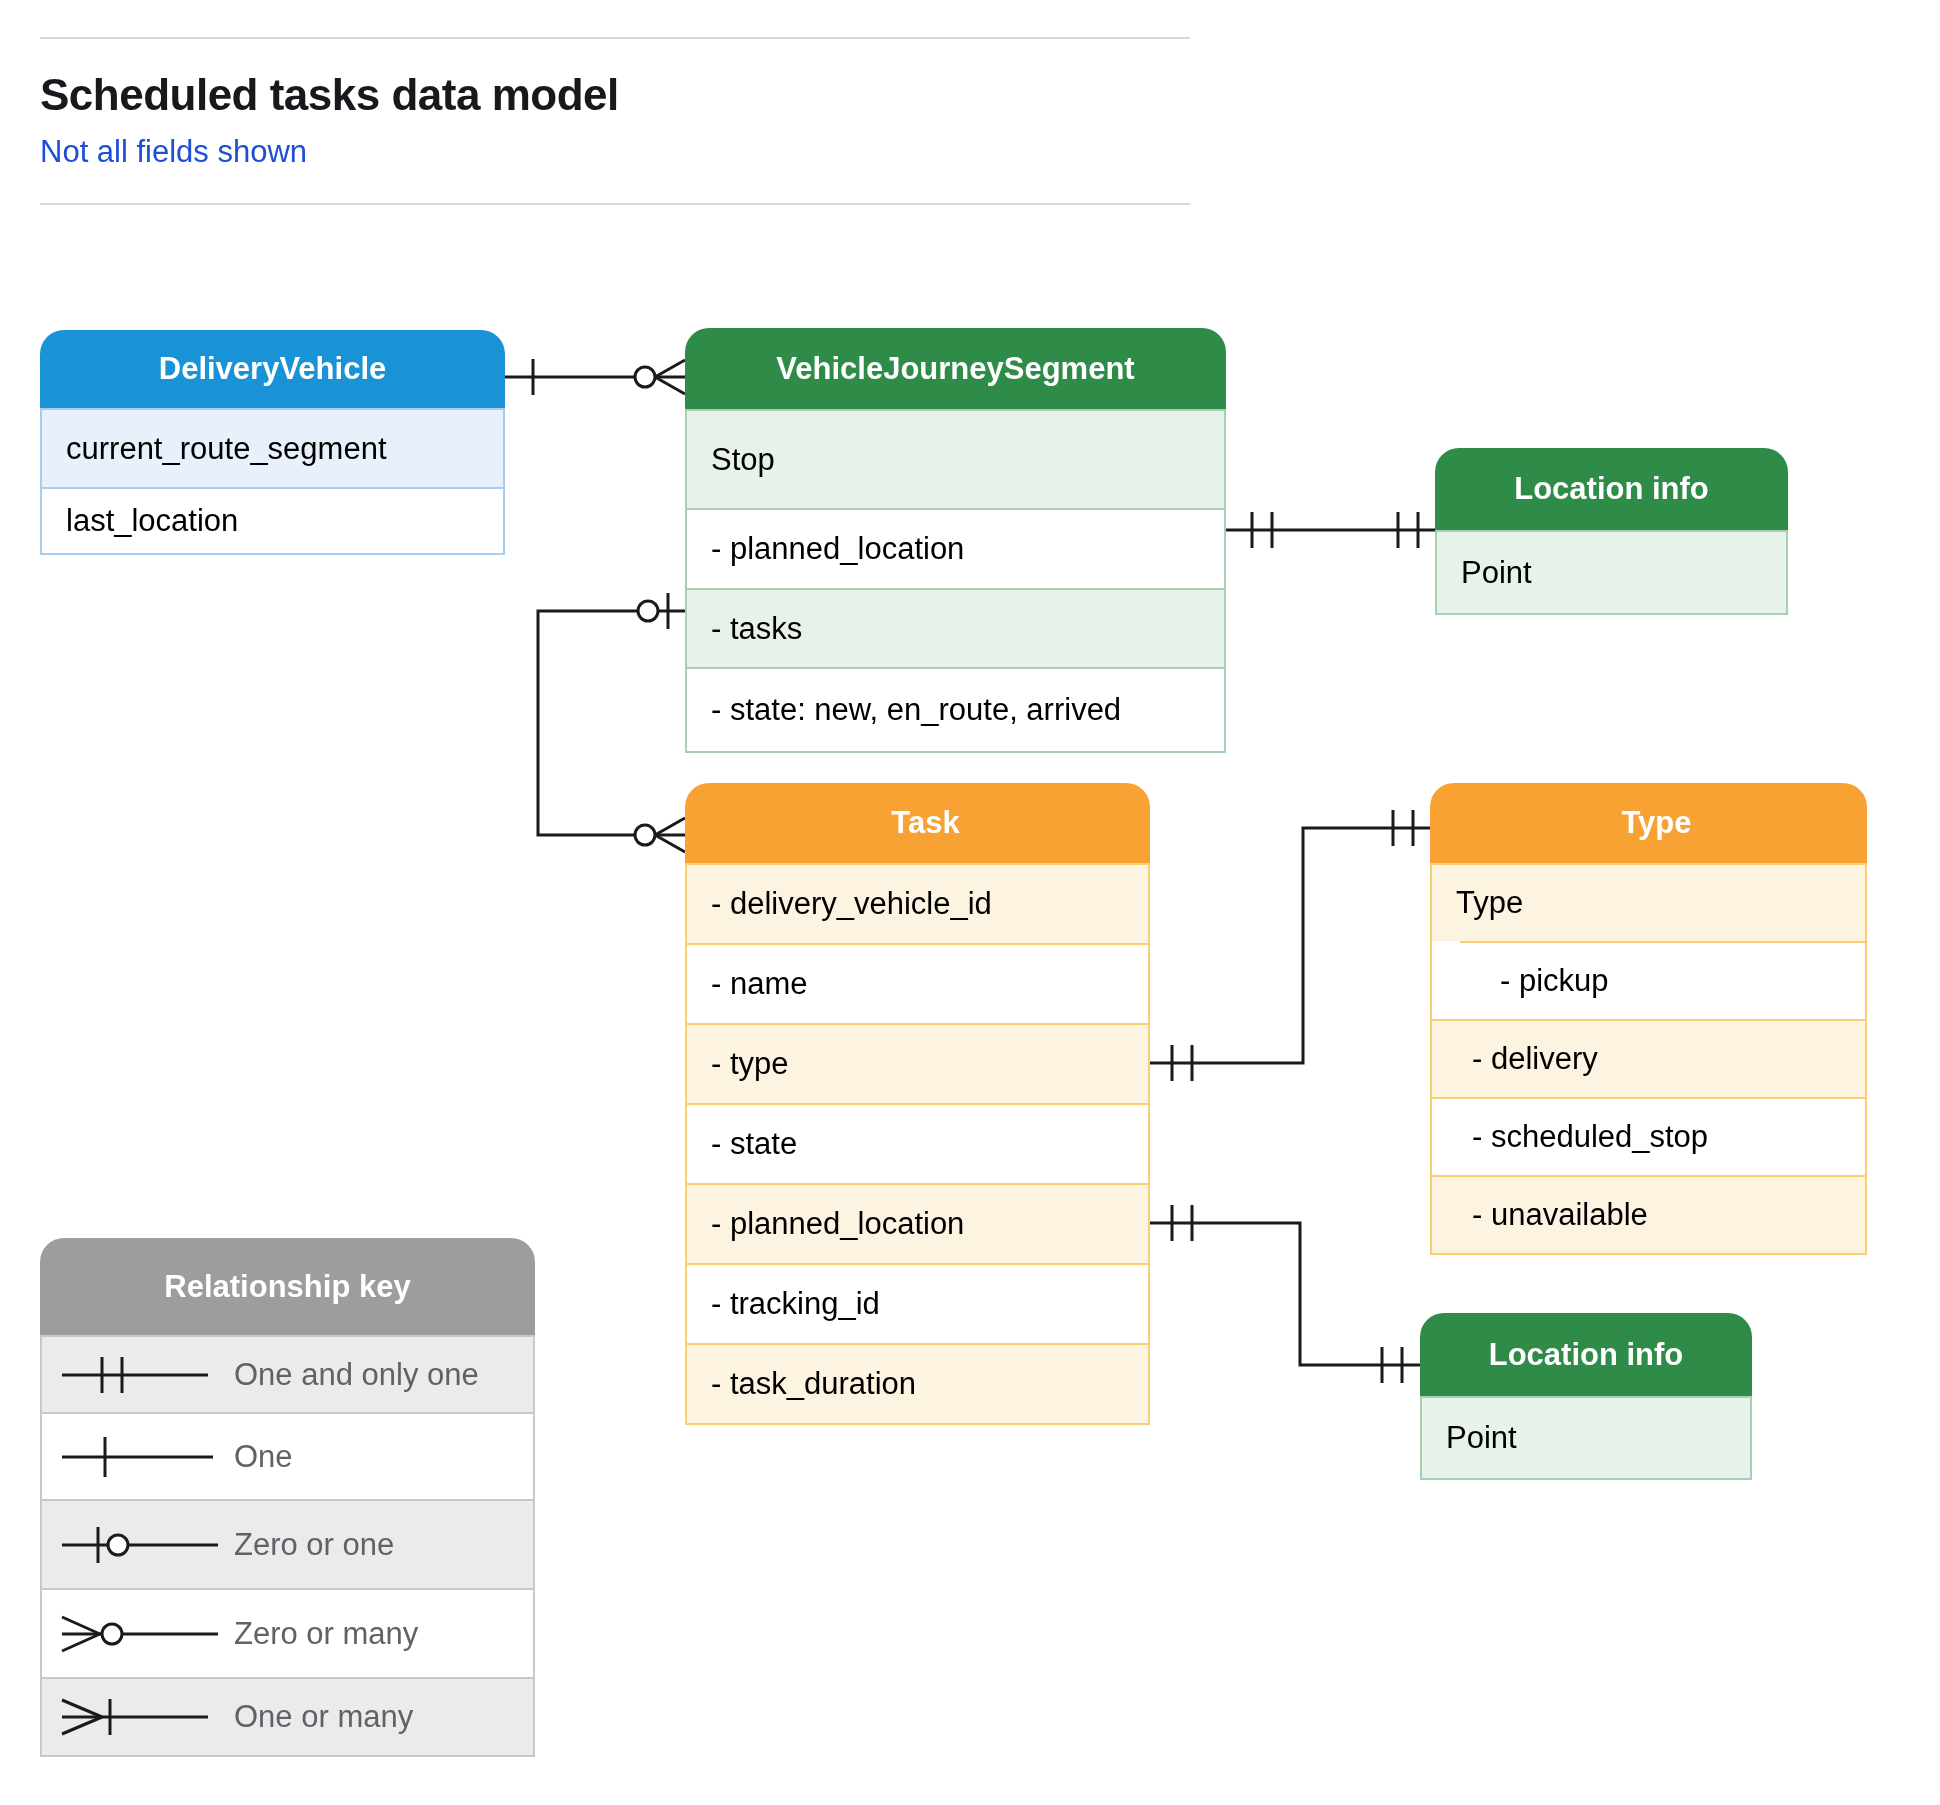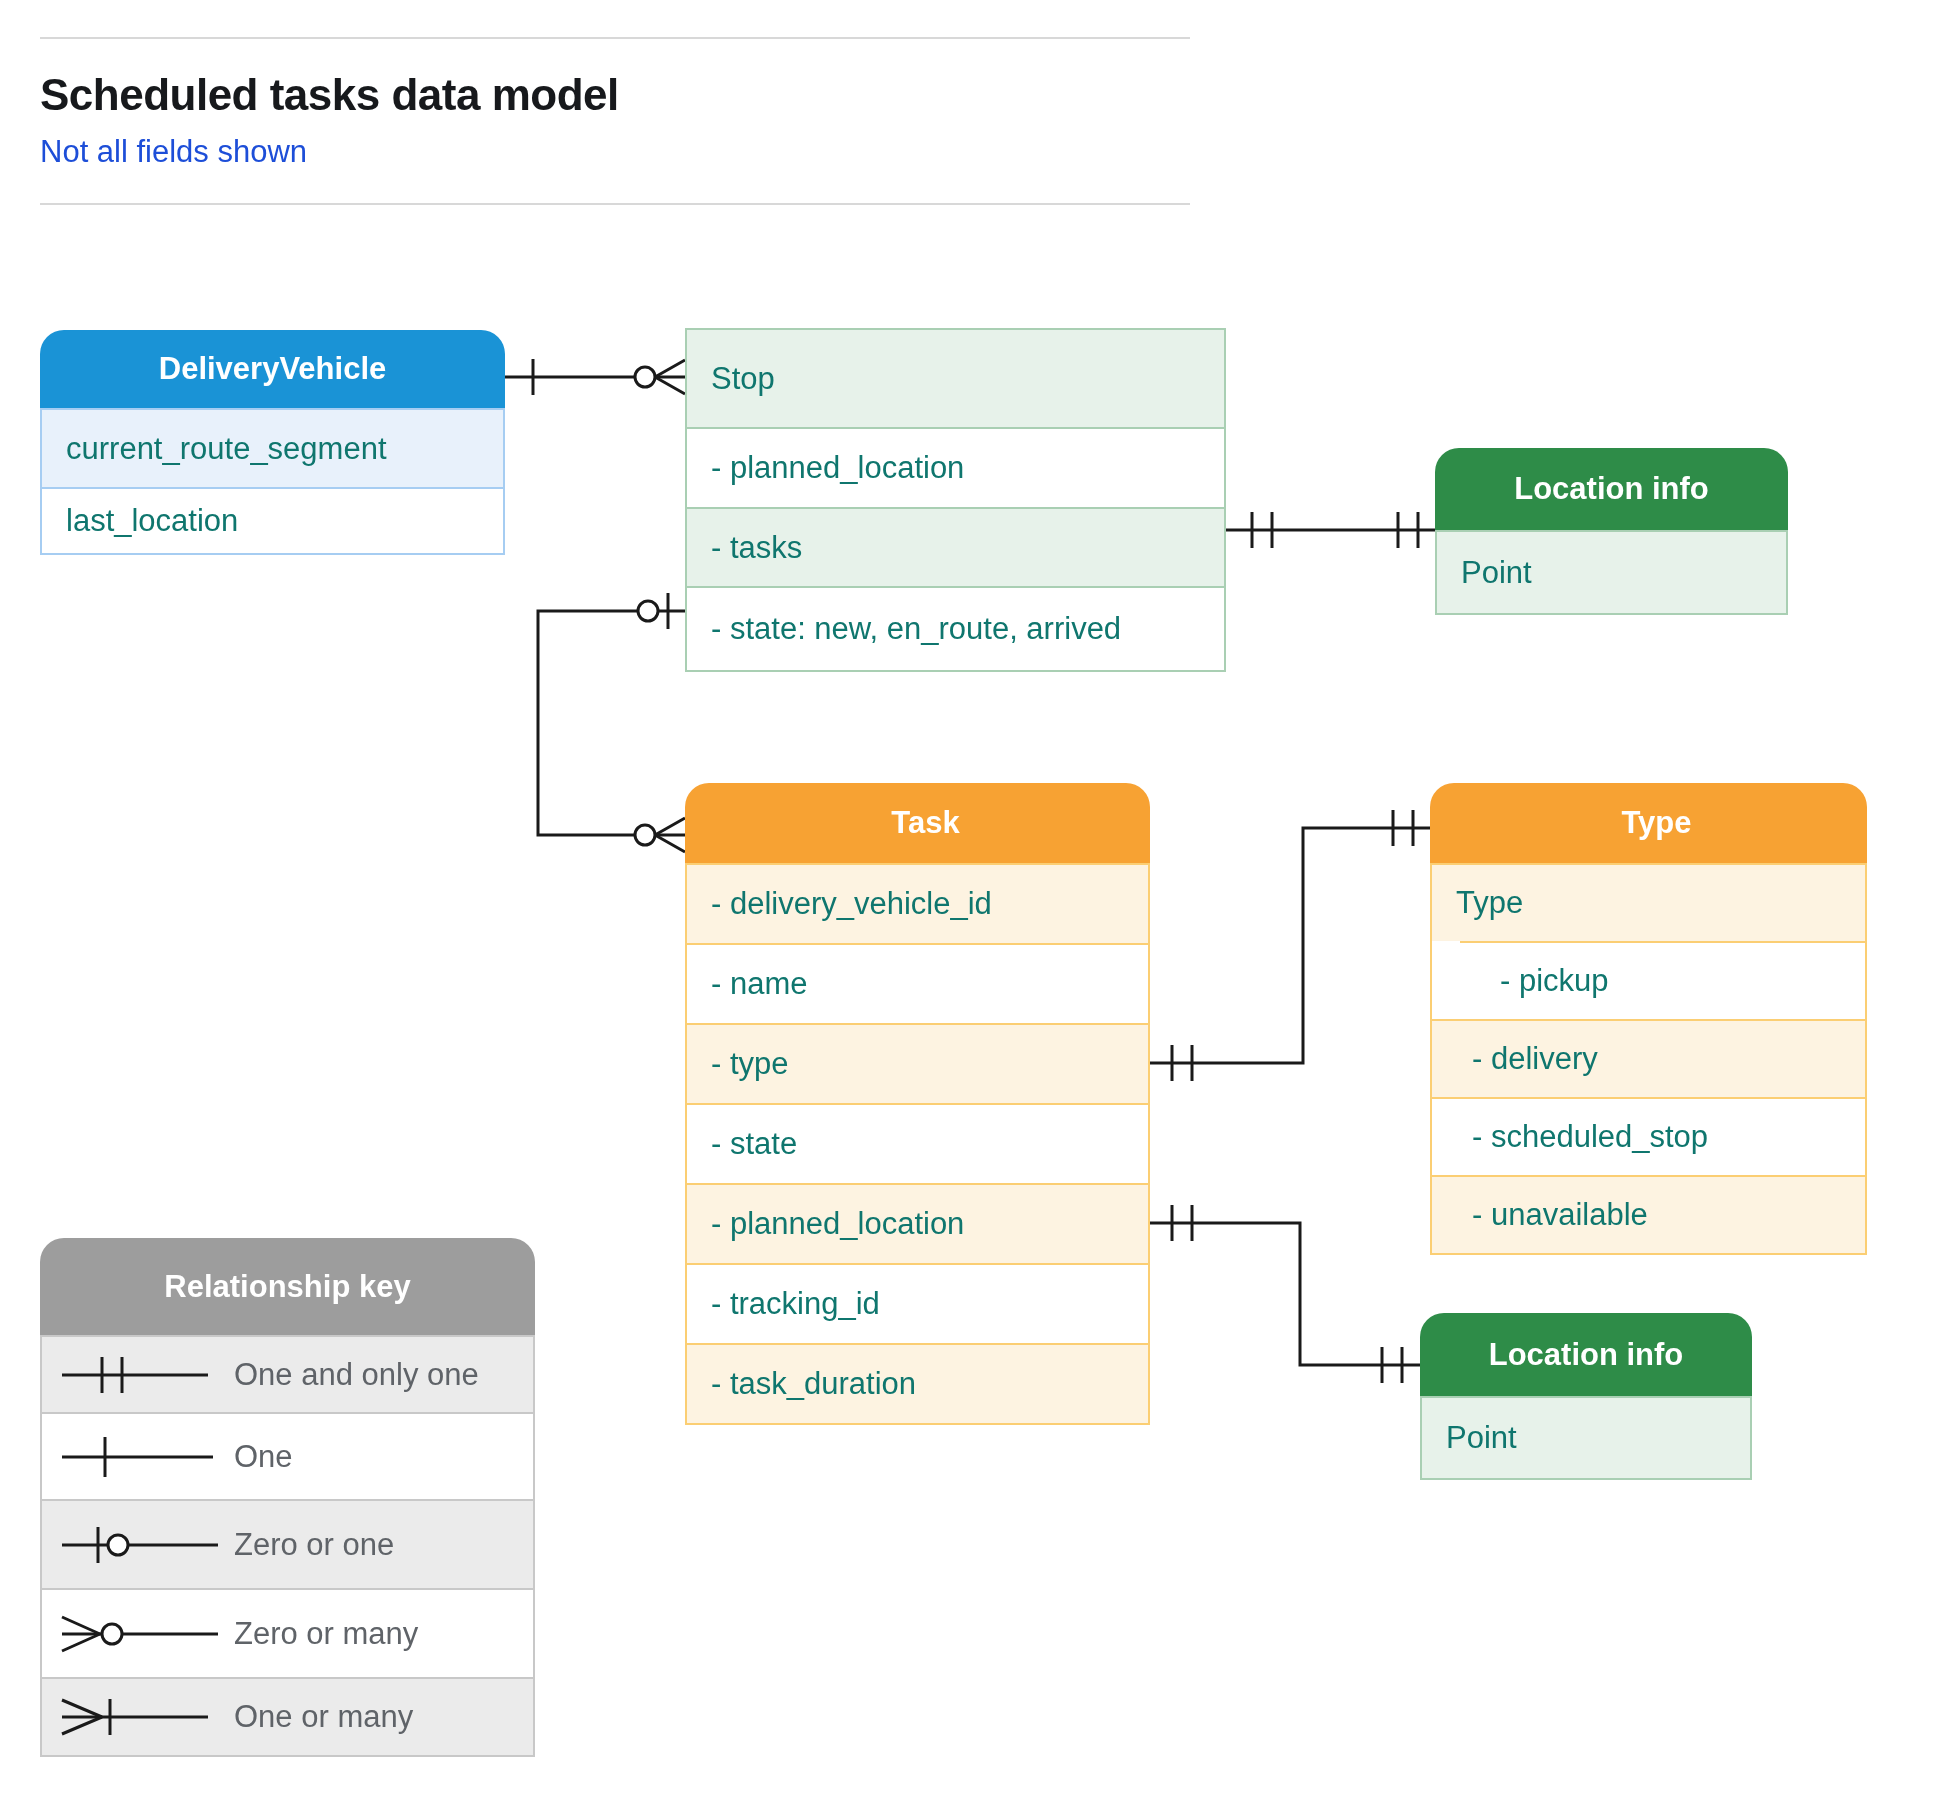--- a/index.html
+++ b/index.html
@@ -12,21 +12,21 @@
   .subtitle{position:absolute;left:40px;top:134px;font-size:31px;color:#1d4ed8;}
 
   .card{position:absolute;box-sizing:border-box;}
   .card .hd{
     box-sizing:border-box;display:flex;align-items:center;justify-content:center;
     border-radius:24px 24px 0 0;color:#fff;font-size:31px;font-weight:700;
   }
   .card .bd{box-sizing:border-box;border:2px solid;border-top:none;background:#fff;}
   .card .row{
     box-sizing:border-box;display:flex;align-items:center;
-    padding-left:24px;font-size:31px;color:#0f766e;border-top:2px solid;
+    padding-left:24px;font-size:31px;color:#000000;border-top:2px solid;
   }
   .row.indent{padding-left:40px;}
 
   
   .blue .hd{background:#1a93d6;}
   .blue .bd,.blue .row{border-color:#a6cdf2;}
   .blue .tint{background:#e8f1fb;}
   
   .green .hd{background:#2e8c48;}
   .green .bd,.green .row{border-color:#a9cfb3;}
@@ -91,20 +91,21 @@
 
   <div class="card blue" style="left:40px;top:330px;width:465px;">
     <div class="hd" style="height:78px;">DeliveryVehicle</div>
     <div class="bd">
       <div class="row tint" style="height:79px;">current_route_segment</div>
       <div class="row" style="height:66px;">last_location</div>
     </div>
   </div>
 
   <div class="card green" style="left:685px;top:328px;width:541px;">
+    <div class="hd" style="height:81px;">VehicleJourneySegment</div>
     <div class="bd">
       <div class="row tint" style="height:99px;">Stop</div>
       <div class="row" style="height:80px;">- planned_location</div>
       <div class="row tint" style="height:79px;">- tasks</div>
       <div class="row" style="height:84px;">- state: new, en_route, arrived</div>
     </div>
   </div>
 
   <div class="card green" style="left:1435px;top:448px;width:353px;">
     <div class="hd" style="height:82px;">Location info</div>

